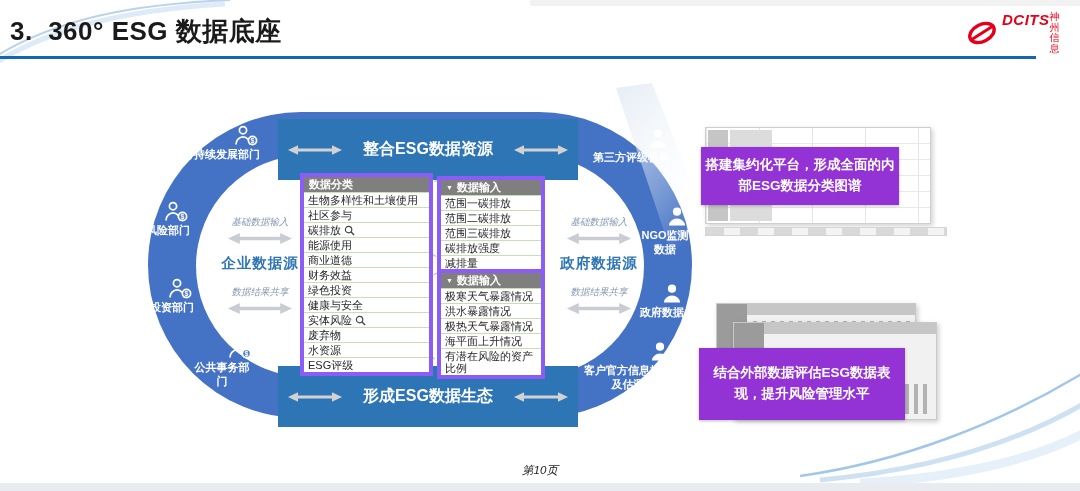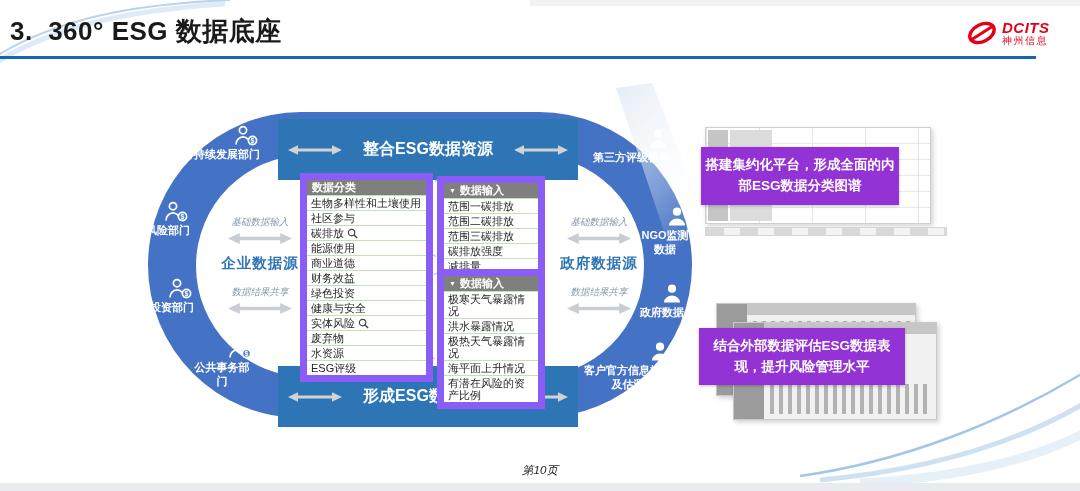--- a/index.html
+++ b/index.html
@@ -11,21 +11,21 @@
   .abs { position:absolute; }
 
   
   .slide-title {
     left:10px; top:14px; font-size:26px; font-weight:700; color:#1a1a1a;
     white-space:pre; z-index:8; letter-spacing:0.5px;text-align:right;
   }
   .title-underline { left:0; top:56px; width:1036px; height:3px; background:#1565B5; z-index:7; }
   .top-strip { left:530px; top:0; width:550px; height:6px; background:#f2f2f2; z-index:2; }
   .logo-wrap { right:18px; top:14px; width:96px; height:38px; z-index:8; display:flex; align-items:center; gap:4px; }
-  .logo-texts { display:flex; flex-direction:column; line-height:1.05; }
+  .logo-texts { display:flex; flex-direction:row; line-height:1.05; }
   .logo-name { font-size:15px; font-weight:700; font-style:italic; color:#E50019; letter-spacing:0.5px; }
   .logo-sub { font-size:10px; color:#E50019; letter-spacing:1.5px; }
 
   
   .ring { left:148px; top:112px; width:544px; height:306px; border-radius:153px; background:#4472C4; z-index:1; }
   .hole { left:196px; top:155px; width:448px; height:222px; border-radius:111px; background:#ffffff; z-index:2; }
   .banner { left:278px; width:300px; height:61px; background:#2E75B6; z-index:3;
             display:flex; align-items:center; justify-content:space-between; padding:0 10px; }
   .banner-top { top:119px; } .banner-bottom { top:366px; }
   .banner-label { color:#fff; font-weight:700; font-size:16px; white-space:nowrap; }
@@ -33,21 +33,21 @@
   .stake { z-index:4; display:flex; flex-direction:column; align-items:flex-end; text-align:center; }
   .stake-label { color:#fff; font-weight:700; font-size:11px; line-height:1.25; }
   .stake-icon { display:block; height:24px; }
 
   .src-block { z-index:3; width:106px; text-align:center; }
   .src-io { font-size:9.5px; font-style:italic; color:#8496B0; display:block; }
   .src-title { font-size:14.5px; font-weight:700; color:#2E75B6; display:block; margin:10px 0 13px; letter-spacing:1px; }
   .src-block svg.dbl { margin:4px 0 9px; }
 
   
-  .dtable { background:#fff; border:7px solid #8b5cf6; font-size:11px; color:#262626; z-index:5; }
+  .dtable { background:#fff; border:4px solid #8b5cf6; font-size:11px; color:#262626; z-index:5; }
   .dtable .hd { background:#7F7F7F; color:#fff; font-weight:700; padding:2px 5px; height:15px; line-height:11px; display:flex; align-items:center; gap:4px; }
   .dtable .row { border-top:1px solid #C5E0B3; padding:1px 4px; min-height:14px; line-height:12px; display:flex; align-items:center; gap:3px; }
   .dtable .row.b { font-weight:400; }
   .tri { font-size:7px; line-height:1; }
 
   
   .callout { background:#9333D6; color:#fff; font-weight:700; font-size:13.5px; line-height:1.55;
              text-align:center; z-index:7; display:flex; align-items:center; justify-content:center;
              padding:4px 2px; box-shadow:0 1px 3px rgba(0,0,0,.25); }
   .mock { z-index:5; background:#fbfbfb; border:1px solid #cfcfcf; box-shadow:2px 2px 5px rgba(0,0,0,.18); }
@@ -362,18 +362,18 @@
 <div class="abs panel" style="left:716px;top:303px;width:200px;height:93px">
   <div class="side"></div>
   <div class="topbar"></div>
   <div class="bars" style="top:17px;height:23px"></div>
 </div>
 <div class="abs panel" style="left:733px;top:322px;width:204px;height:98px">
   <div class="side"></div>
   <div class="topbar"></div>
   <div class="bars" style="bottom:5px;height:30px"></div>
 </div>
-<div class="abs callout" style="left:699px;top:328px;width:206px;height:57px">
+<div class="abs callout" style="left:699px;top:348px;width:206px;height:72px">
   <span>结合外部数据评估ESG数据表现，提升风险管理水平</span>
 </div>
 
 <div class="abs page-num">第10页</div>
 <div class="abs bottom-strip"></div>
 
 </body></html>

